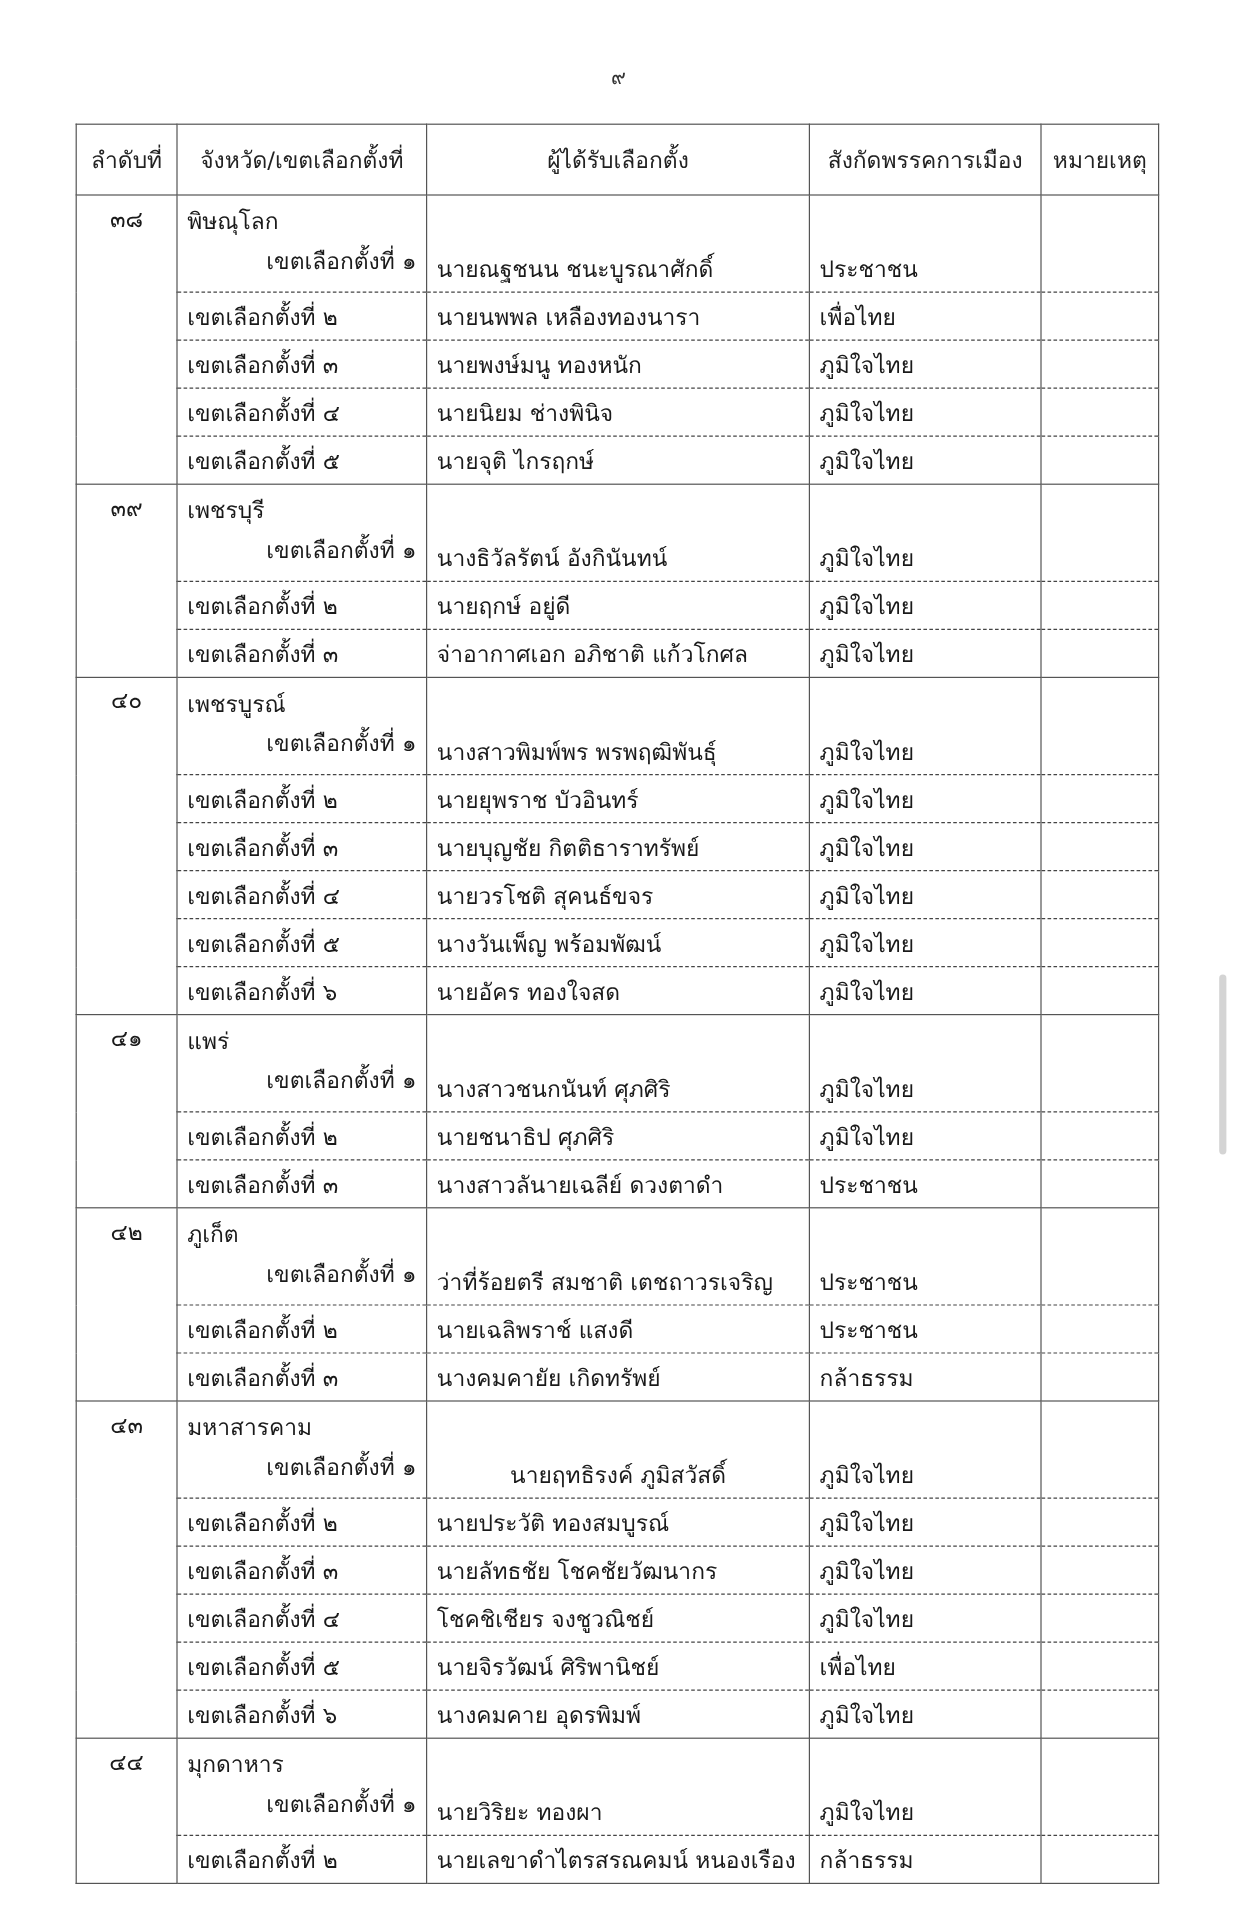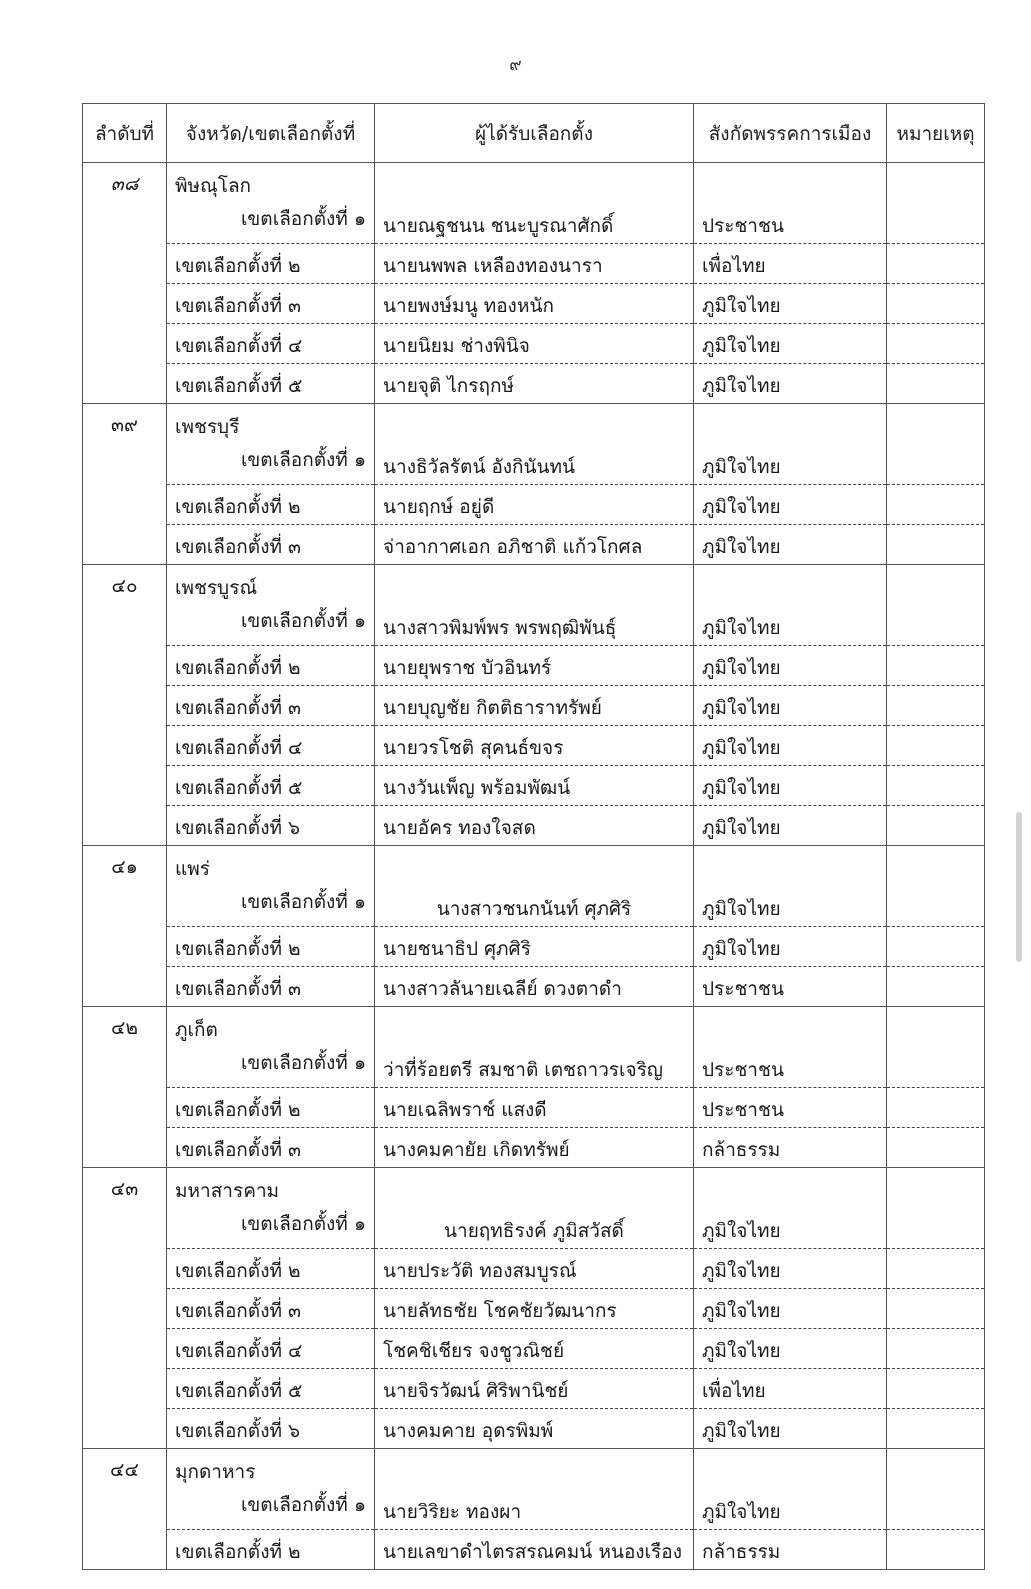--- a/index.html
+++ b/index.html
@@ -5,21 +5,21 @@
   html, body { margin: 0; padding: 0; }
   body {
     width: 1031px; height: 1589px; background: #ffffff; position: relative; overflow: hidden;
     font-family: "DejaVu Sans", "Liberation Sans", sans-serif; color: #1a1a1a;
   }
   .page-number {
     position: absolute; top: 50px; left: 0; width: 1031px; text-align: center;
     font-size: 17px; color: #333;
   }
   table.results {
-    position: absolute; left: 82px; top: 103px; width: 902px;
+    position: absolute; left: 63px; top: 103px; width: 902px;
     border-collapse: collapse; table-layout: fixed;
     font-size: 19px;
   }
   table.results col.c1 { width: 84px; }
   table.results col.c2 { width: 208px; }
   table.results col.c3 { width: 319px; }
   table.results col.c4 { width: 193px; }
   table.results col.c5 { width: 98px; }
   table.results th {
     height: 58px; font-weight: normal; text-align: center;
@@ -61,21 +61,21 @@
     <tr>
       <th>ลำดับที่</th>
       <th>จังหวัด/เขตเลือกตั้งที่</th>
       <th>ผู้ได้รับเลือกตั้ง</th>
       <th>สังกัดพรรคการเมือง</th>
       <th>หมายเหตุ</th>
     </tr>
   </thead>
   <tbody id="tbody">
       <tr class="first">
-        <td class="seq" rowspan="5" style="border-bottom: 1.5px solid rgb(85, 85, 85); font-style: italic;">๓๘</td>
+        <td class="seq" rowspan="5" style="border-bottom: 1.5px solid rgb(85, 85, 85);">๓๘</td>
         <td class="district">
           <span class="province-name">พิษณุโลก</span>
           <span class="district-label">เขตเลือกตั้งที่ ๑</span>
         </td>
         <td style="vertical-align: bottom; line-height: 36px;">นายณฐชนน  ชนะบูรณาศักดิ์</td>
         <td style="vertical-align: bottom; line-height: 36px;">ประชาชน</td>
         <td style="vertical-align: bottom; line-height: 36px;"></td>
       </tr>
       <tr class="sub">
         <td class="d">เขตเลือกตั้งที่ ๒</td>
@@ -117,21 +117,21 @@
         <td class="d">ภูมิใจไทย</td>
         <td class="d"></td>
       </tr>
       <tr class="sub last">
         <td class="d">เขตเลือกตั้งที่ ๓</td>
         <td class="d">จ่าอากาศเอก อภิชาติ  แก้วโกศล</td>
         <td class="d">ภูมิใจไทย</td>
         <td class="d"></td>
       </tr>
       <tr class="first">
-        <td class="seq" rowspan="6" style="border-bottom: 1.5px solid rgb(85, 85, 85);">๔๐</td>
+        <td class="seq" rowspan="6" style="border-bottom: 1.5px solid rgb(85, 85, 85); font-family: Liberation Serif, serif;">๔๐</td>
         <td class="district">
           <span class="province-name">เพชรบูรณ์</span>
           <span class="district-label">เขตเลือกตั้งที่ ๑</span>
         </td>
         <td style="vertical-align: bottom; line-height: 36px;">นางสาวพิมพ์พร  พรพฤฒิพันธุ์</td>
         <td style="vertical-align: bottom; line-height: 36px;">ภูมิใจไทย</td>
         <td style="vertical-align: bottom; line-height: 36px;"></td>
       </tr>
       <tr class="sub">
         <td class="d">เขตเลือกตั้งที่ ๒</td>
@@ -162,21 +162,21 @@
         <td class="d">นายอัคร  ทองใจสด</td>
         <td class="d">ภูมิใจไทย</td>
         <td class="d"></td>
       </tr>
       <tr class="first">
         <td class="seq" rowspan="3" style="border-bottom: 1.5px solid rgb(85, 85, 85);">๔๑</td>
         <td class="district">
           <span class="province-name">แพร่</span>
           <span class="district-label">เขตเลือกตั้งที่ ๑</span>
         </td>
-        <td style="vertical-align: bottom; line-height: 36px; text-align: center;">นางสาวชนกนันท์  ศุภศิริ</td>
+        <td style="vertical-align: bottom; line-height: 36px;">นางสาวชนกนันท์  ศุภศิริ</td>
         <td style="vertical-align: bottom; line-height: 36px;">ภูมิใจไทย</td>
         <td style="vertical-align: bottom; line-height: 36px;"></td>
       </tr>
       <tr class="sub">
         <td class="d">เขตเลือกตั้งที่ ๒</td>
         <td class="d">นายชนาธิป  ศุภศิริ</td>
         <td class="d">ภูมิใจไทย</td>
         <td class="d"></td>
       </tr>
       <tr class="sub last">

